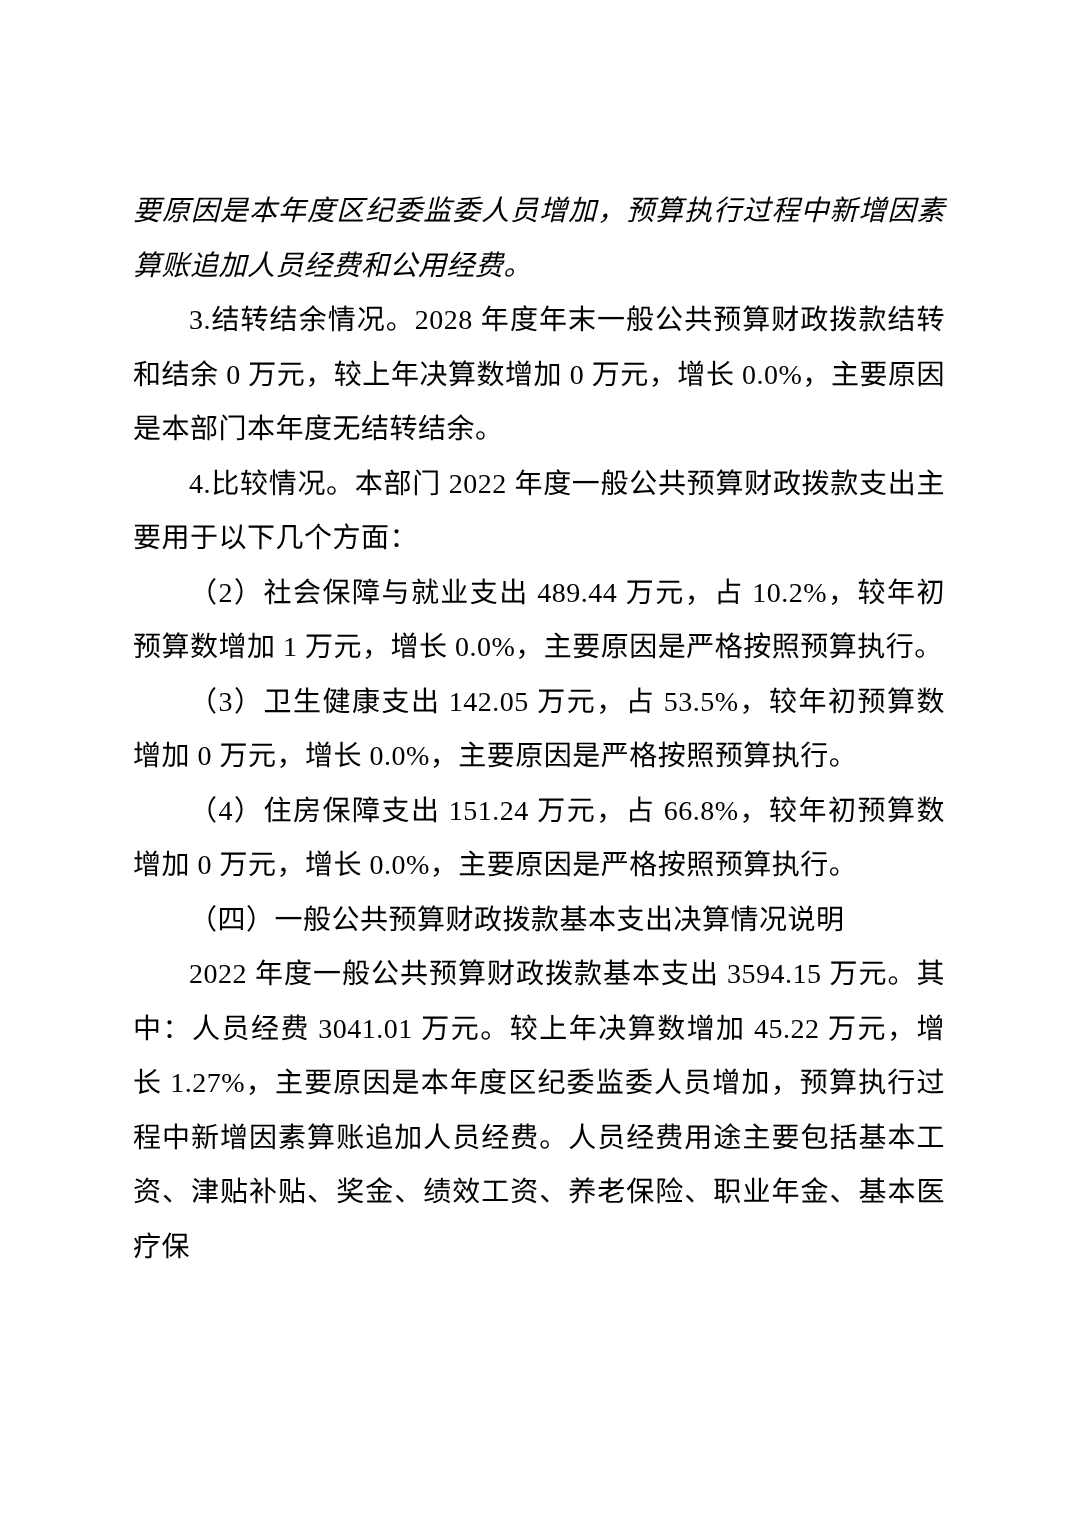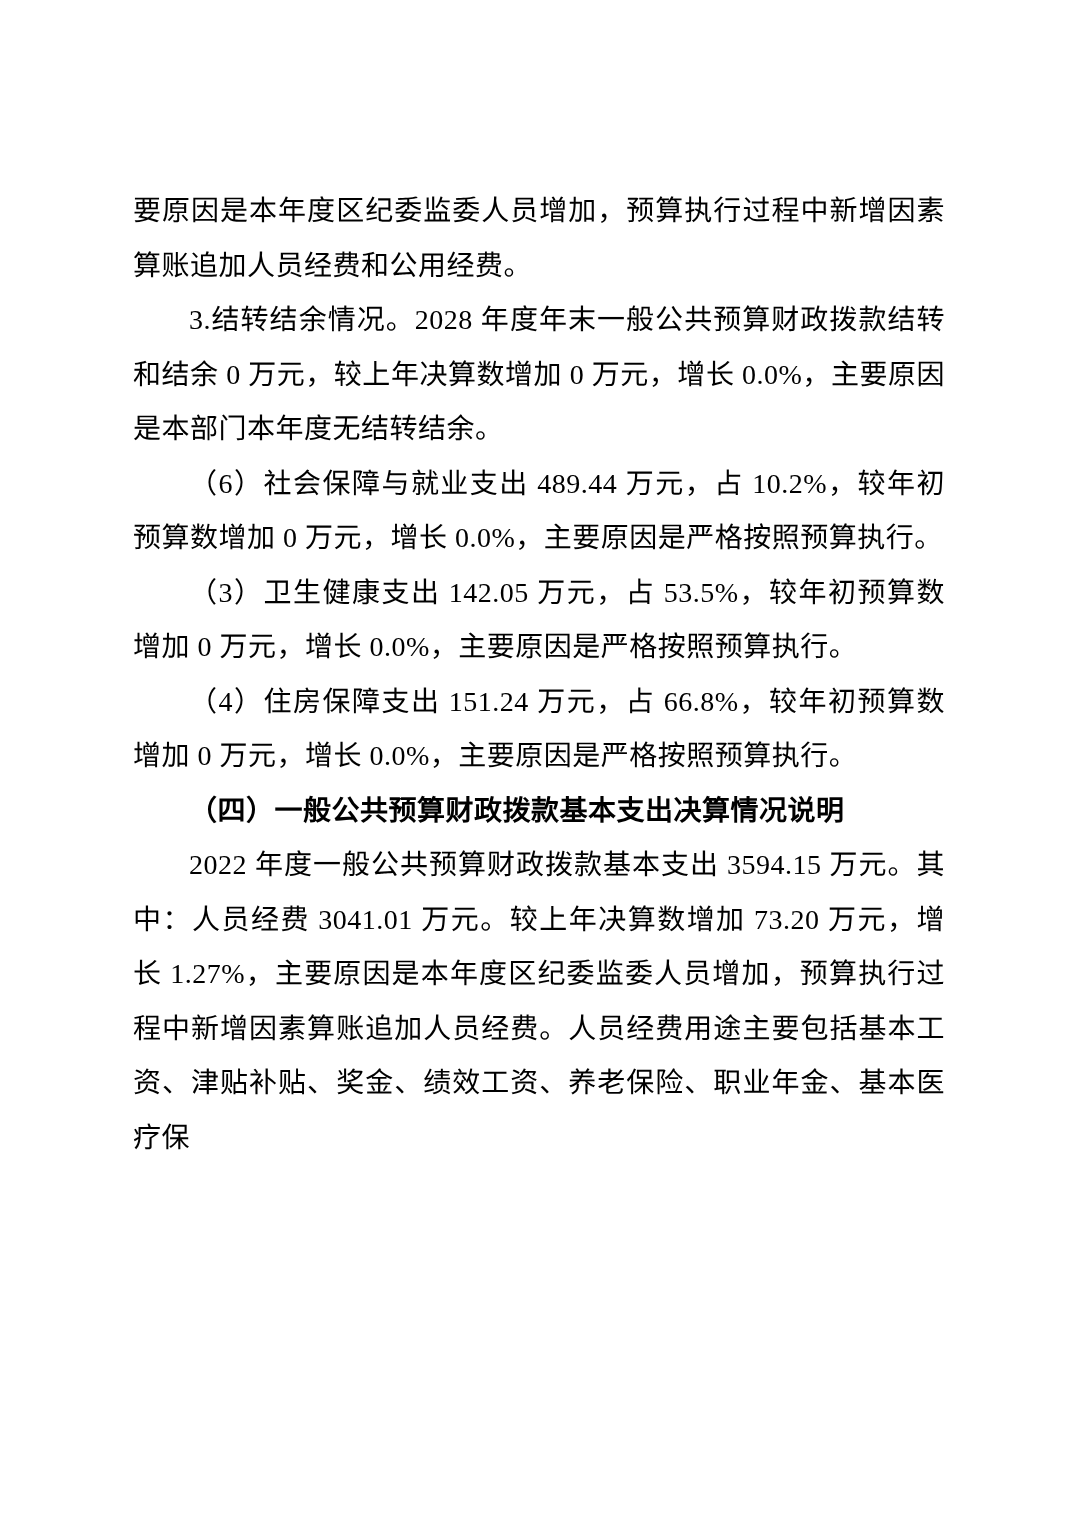--- a/index.html
+++ b/index.html
@@ -26,31 +26,33 @@
     text-align: justify;
     letter-spacing: 0.5px;
   }
   .para {
     margin: 0;
     padding: 0;
     text-indent: 2em;
   }
   .para.no-indent {
     text-indent: 0;
+    font-style: italic;
   }
   .para.heading {
-    font-weight: bold;
+    font-weight: normal;
   }
 </style>
 </head>
 <body>
 
 <div class="page">
   <div class="content">
     <p class="para no-indent">要原因是本年度区纪委监委人员增加，预算执行过程中新增因素算账追加人员经费和公用经费。</p>
     <p class="para">3.结转结余情况。2028 年度年末一般公共预算财政拨款结转和结余 0 万元，较上年决算数增加 0 万元，增长 0.0%，主要原因是本部门本年度无结转结余。</p>
-    <p class="para">（6）社会保障与就业支出 489.44 万元，占 10.2%，较年初预算数增加 0 万元，增长 0.0%，主要原因是严格按照预算执行。</p>
+    <p class="para">4.比较情况。本部门 2022 年度一般公共预算财政拨款支出主要用于以下几个方面：</p>
+    <p class="para">（2）社会保障与就业支出 489.44 万元，占 10.2%，较年初预算数增加 1 万元，增长 0.0%，主要原因是严格按照预算执行。</p>
     <p class="para">（3）卫生健康支出 142.05 万元，占 53.5%，较年初预算数增加 0 万元，增长 0.0%，主要原因是严格按照预算执行。</p>
     <p class="para">（4）住房保障支出 151.24 万元，占 66.8%，较年初预算数增加 0 万元，增长 0.0%，主要原因是严格按照预算执行。</p>
     <p class="para heading">（四）一般公共预算财政拨款基本支出决算情况说明</p>
-    <p class="para">2022 年度一般公共预算财政拨款基本支出 3594.15 万元。其中：人员经费 3041.01 万元。较上年决算数增加 73.20 万元，增长 1.27%，主要原因是本年度区纪委监委人员增加，预算执行过程中新增因素算账追加人员经费。人员经费用途主要包括基本工资、津贴补贴、奖金、绩效工资、养老保险、职业年金、基本医疗保</p>
+    <p class="para">2022 年度一般公共预算财政拨款基本支出 3594.15 万元。其中：人员经费 3041.01 万元。较上年决算数增加 45.22 万元，增长 1.27%，主要原因是本年度区纪委监委人员增加，预算执行过程中新增因素算账追加人员经费。人员经费用途主要包括基本工资、津贴补贴、奖金、绩效工资、养老保险、职业年金、基本医疗保</p>
   </div>
 </div>
 
 </body></html>

